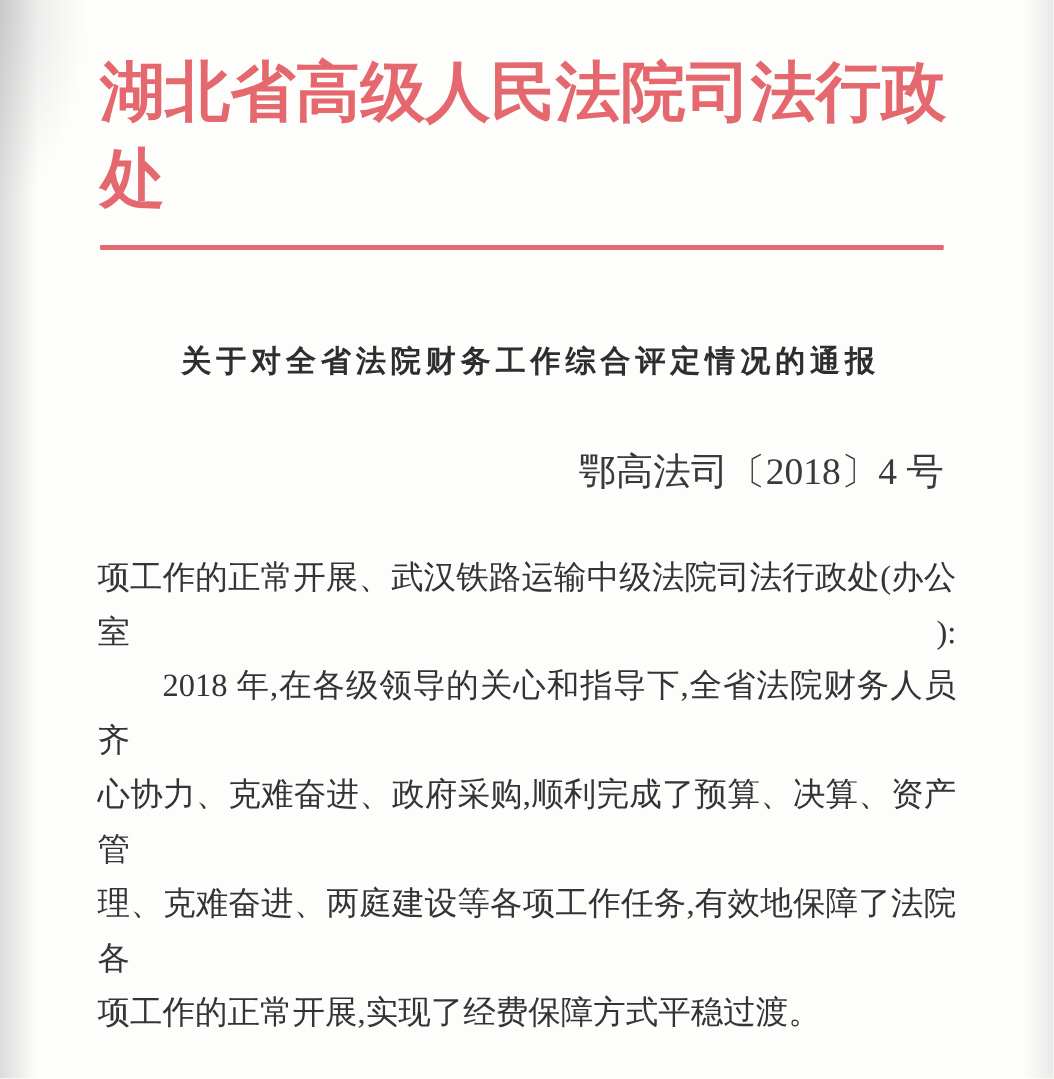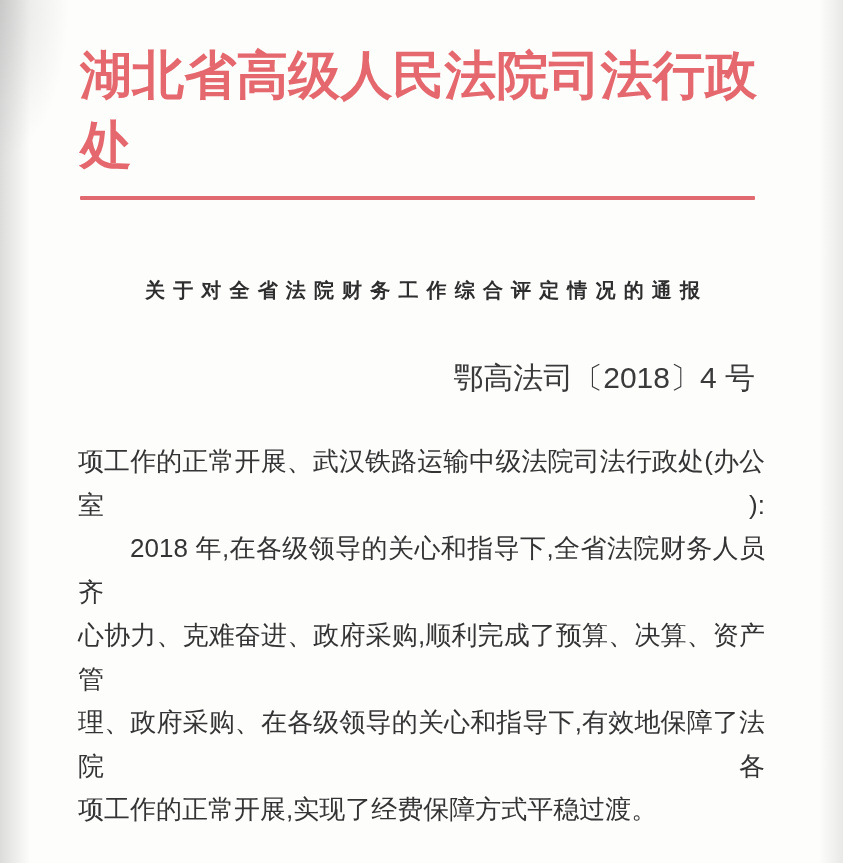--- a/index.html
+++ b/index.html
@@ -1,21 +1,21 @@
 <!DOCTYPE html>
 <html><head>
 <meta charset="utf-8">
 <style>
   html,body{margin:0;padding:0;background:#ffffff;}
   .page{
     position:relative;
     width:843px;height:863px;
     background:#fdfdfc;
     overflow:hidden;
-    font-family:Liberation Sans, sans-serif;
+    font-family:Liberation Serif, serif;
     color:#333;
   }
   .edge{position:absolute;top:0;bottom:0;pointer-events:none;}
   .edge-left{left:0;width:30px;background:linear-gradient(to right,rgba(150,150,150,0.32),rgba(150,150,150,0));}
   .edge-right{right:0;width:24px;background:linear-gradient(to left,rgba(160,160,160,0.22),rgba(160,160,160,0));}
   .corner-shade{position:absolute;left:0;top:0;width:70px;height:160px;
     background:radial-gradient(ellipse at 0 0,rgba(140,140,140,0.25),rgba(140,140,140,0) 70%);pointer-events:none;}
 
   .masthead{
     margin:40px 86px 0 80px;
@@ -28,21 +28,21 @@
     letter-spacing:0;
   }
   .red-rule{
     height:4px;
     margin:16px 88px 0 80px;
     background:#e06a70;
     border-radius:1px;
   }
   .doc-title{
     margin:70px 143px 0 145px;
-    font-size:20px;
+    font-size:24px;
     font-weight:bold;
     line-height:40px;
     color:#2e2e2e;
     text-align:justify;
     text-align-last:justify;
   }
   .doc-number{
     margin:52px 88px 0 0;
     font-size:30px;
     line-height:32px;
@@ -79,17 +79,17 @@
   </header>
 
   <div class="doc-title">关于对全省法院财务工作综合评定情况的通报</div>
 
   <div class="doc-number">鄂高法司〔2018〕4 号</div>
 
   <main class="body">
     <div class="line stretch">项工作的正常开展、武汉铁路运输中级法院司法行政处(办公室):</div>
     <div class="line stretch indent para-gap">2018 年,在各级领导的关心和指导下,全省法院财务人员齐</div>
     <div class="line stretch">心协力、克难奋进、政府采购,顺利完成了预算、决算、资产管</div>
-    <div class="line stretch">理、政府采购、在各级领导的关心和指导下,有效地保障了法院各</div>
+    <div class="line stretch">理、克难奋进、两庭建设等各项工作任务,有效地保障了法院各</div>
     <div class="line">项工作的正常开展,实现了经费保障方式平稳过渡。</div>
 
   </main>
 </div>
 
 </body></html>

